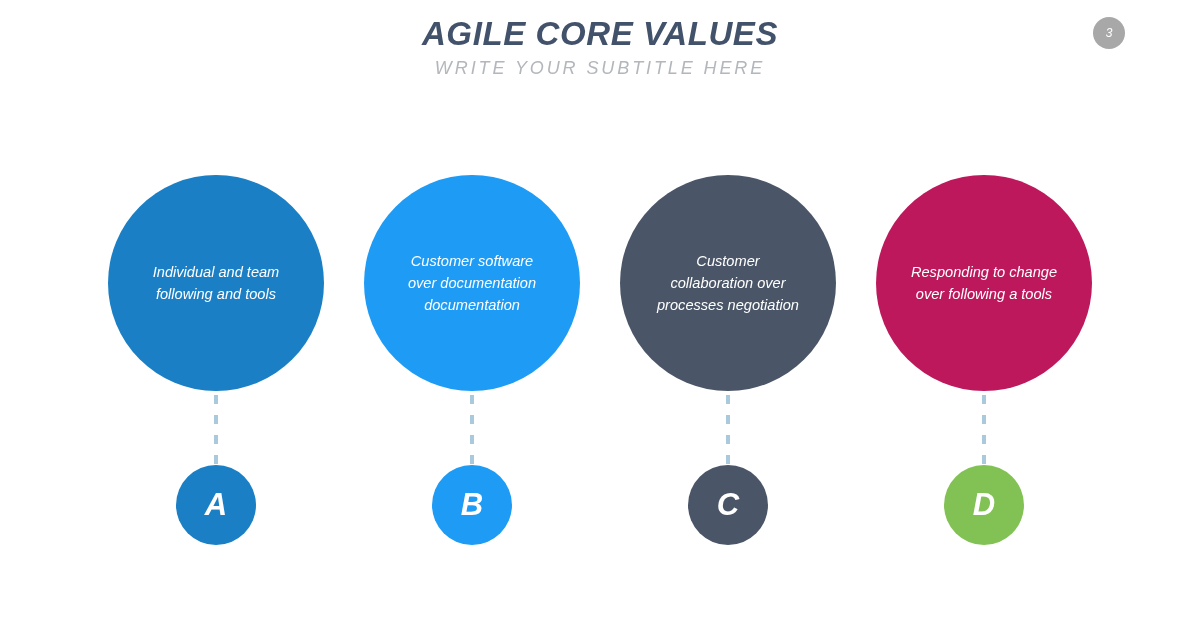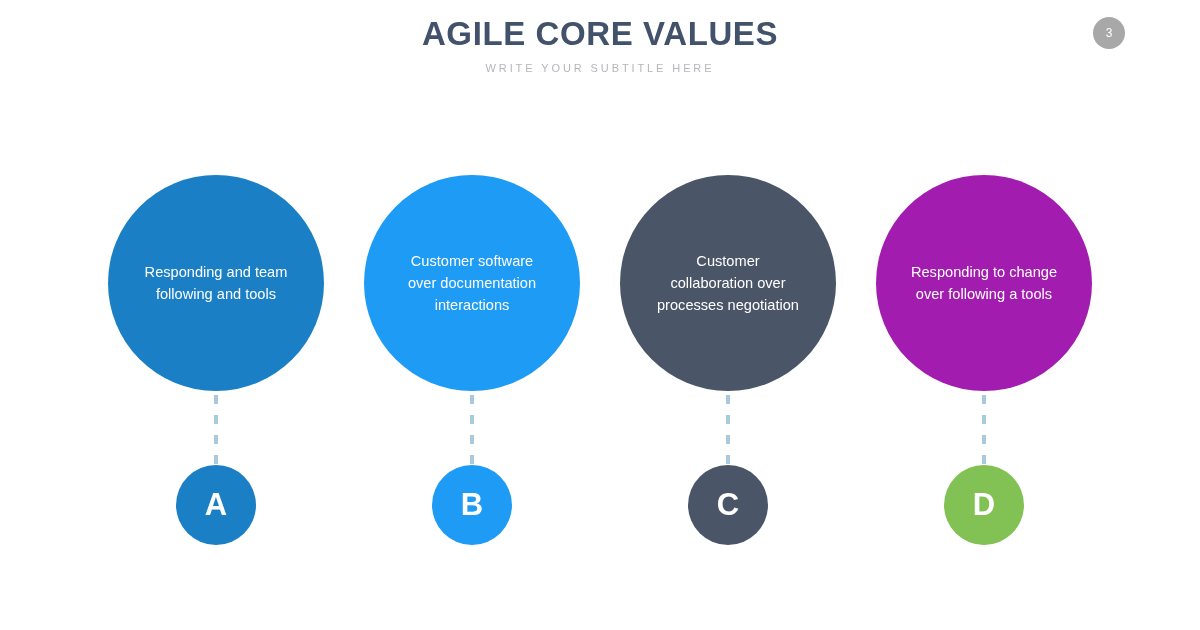--- a/index.html
+++ b/index.html
@@ -1,15 +1,15 @@
 <!DOCTYPE html>
 <html><head>
 <meta charset="utf-8">
 <style>
-  * { box-sizing: border-box; margin: 0; padding: 0; }
+  * { box-sizing: border-box; margin: 0; padding: 0; font-style: italic; }
 
   html, body {
     width: 1200px;
     height: 630px;
     overflow: hidden;
   }
 
   body {
     background: #ffffff;
     font-family: "Liberation Sans", sans-serif;
@@ -30,21 +30,21 @@
     font-size: 33px;
     font-weight: bold;
     color: #42526b;
     letter-spacing: 0.6px;
     line-height: 40px;
     white-space: nowrap;
   }
 
   .slide-subtitle {
     margin-top: 6px;
-    font-size: 11px;
+    font-size: 18px;
     font-weight: normal;
     color: #b3b6bb;
     letter-spacing: 2.9px;
     line-height: 16px;
     white-space: nowrap;
   }
 
   
   .page-badge {
     position: absolute;
@@ -144,54 +144,54 @@
   <div class="slide-subtitle" style="color: rgb(179, 182, 187);">WRITE YOUR SUBTITLE HERE</div>
 </div>
 
 <div class="page-badge" style="background: rgb(168, 168, 168);">3</div>
 
 <div class="columns">
 
   <div class="column col-0">
     <div class="bubble" style="background: rgb(26, 127, 196);">
       <div class="bubble-text">
-          <div>Responding and team</div>
+          <div>Individual and team</div>
           <div>following and tools</div>
         </div>
     </div>
     <div class="connector"></div>
     <div class="letter-circle" style="background: rgb(26, 127, 196);">A</div>
   </div>
 
   <div class="column col-1">
     <div class="bubble" style="background: rgb(29, 155, 245);">
       <div class="bubble-text">
           <div>Customer software</div>
           <div>over documentation</div>
-          <div>interactions</div>
+          <div>documentation</div>
         </div>
     </div>
     <div class="connector"></div>
     <div class="letter-circle" style="background: rgb(29, 155, 245);">B</div>
   </div>
 
   <div class="column col-2">
     <div class="bubble" style="background: rgb(74, 86, 104);">
       <div class="bubble-text">
           <div>Customer</div>
           <div>collaboration over</div>
           <div>processes negotiation</div>
         </div>
     </div>
     <div class="connector"></div>
     <div class="letter-circle" style="background: rgb(74, 86, 104);">C</div>
   </div>
 
   <div class="column col-3">
-    <div class="bubble" style="background: #a21caf;">
+    <div class="bubble" style="background: #be185d;">
       <div class="bubble-text">
           <div>Responding to change</div>
           <div>over following a tools</div>
         </div>
     </div>
     <div class="connector"></div>
     <div class="letter-circle" style="background: rgb(130, 194, 85);">D</div>
   </div>
 
 </div>

